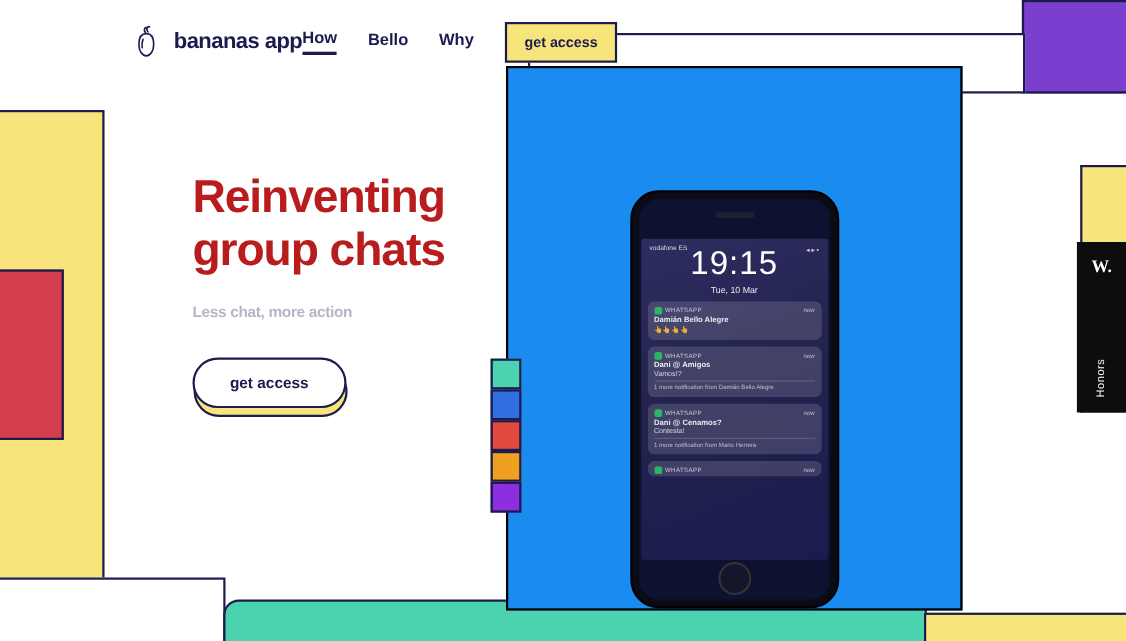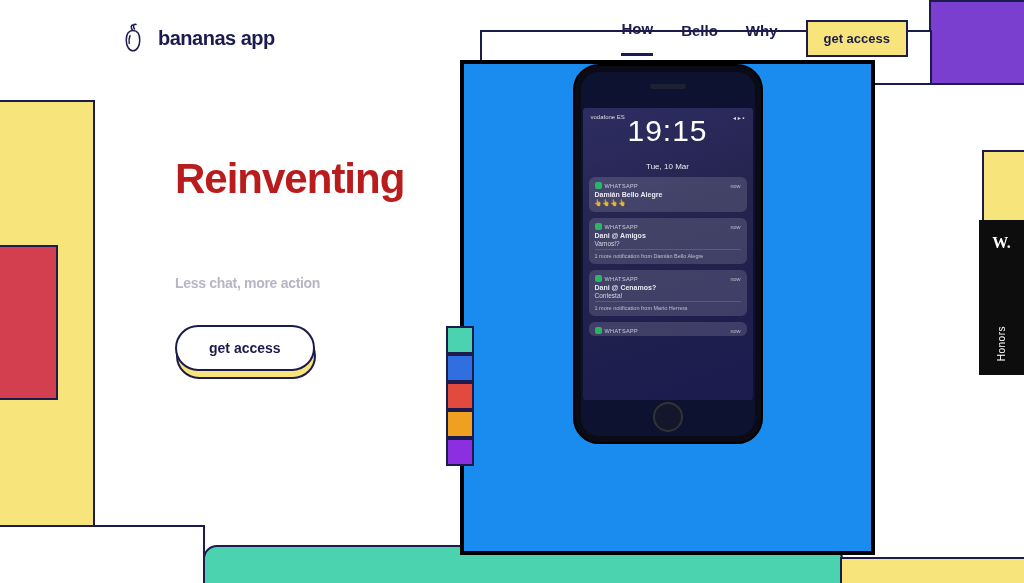--- a/index.html
+++ b/index.html
@@ -11,46 +11,46 @@
     .deco-yellow-left { left: -30px; top: 100px; width: 125px; height: 430px; background: #f7e47a; }
     .deco-red-left { left: -30px; top: 245px; width: 88px; height: 155px; background: #d33f4e; }
     .deco-white-bl { left: -30px; top: 525px; width: 235px; height: 90px; background: #fff; }
     .deco-teal-bottom { left: 203px; top: 545px; width: 640px; height: 50px; background: #4bd3b0; border-radius: 14px 14px 0 0; }
     .deco-yellow-br { left: 840px; top: 557px; width: 190px; height: 50px; background: #f7e47a; }
     .deco-yellow-right { right: 0; top: 150px; width: 42px; height: 225px; background: #f7e47a; border-right: none; }
     .deco-purple-tr { right: 0; top: 0; width: 95px; height: 85px; background: #7a3fcf; border-right: none; }
     .deco-white-tr { left: 480px; top: 30px; width: 452px; height: 55px; background: #fff; z-index: 1; }
 
     
-    .header { position: absolute; top: 18px; left: 118px; right: 116px; height: 40px; display: flex; align-items: center; justify-content: space-between; z-index: 10; }
+    .header { position: absolute; top: 18px; left: 118px; right: 116px; height: 40px; display: flex; align-items: center; z-index: 10; }
     .brand { display: flex; align-items: center; gap: 10px; }
     .brand-logo { width: 30px; height: 30px; }
     .brand-name { font-family: 'Trebuchet MS', Arial, sans-serif; font-weight: 700; font-size: 20px; color: #1b1b4e; letter-spacing: -0.5px; }
     .nav { display: flex; align-items: center; gap: 28px; }
-    .nav-link { font-family: Arial, sans-serif; font-weight: 800; font-size: 15px; color: #1b1b4e; text-decoration: none; padding-bottom: 16px; }
+    .nav-link { font-family: Arial, sans-serif; font-weight: 800; font-size: 15px; color: #1b1b4e; text-decoration: none; padding-bottom: 4px; }
     .nav-link.active { color: #1b1b4e; border-bottom: 3px solid #1b1b4e; }
     .nav-cta { background: #f7e47a; border: 2px solid #1b1b4e; padding: 9px 16px; font-family: Arial, sans-serif; font-weight: 800; font-size: 13px; color: #1b1b4e; cursor: pointer; }
 
     
     .hero-title { position: absolute; left: 175px; top: 155px; font-family: 'Arial Black', Arial, sans-serif; font-weight: 900; color: #b91c1c; font-size: 42px; line-height: 1.15; letter-spacing: -1px; z-index: 3; }
     .hero-sub { position: absolute; left: 175px; top: 275px; font-family: 'Arial Black', Arial, sans-serif; font-weight: 900; color: #b6b6c6; font-size: 14px; letter-spacing: -0.3px; z-index: 3; }
     .hero-cta-wrap { position: absolute; left: 175px; top: 325px; z-index: 3; }
     .hero-cta { position: relative; display: inline-block; background: #fff; border: 2.5px solid #1b1b4e; color: #1b1b4e; font-family: Arial, sans-serif; font-weight: 800; font-size: 14px; padding: 13px 32px; border-radius: 26px; cursor: pointer; }
     .hero-cta-shadow { position: absolute; left: 1px; right: -1px; top: 8px; bottom: -8px; background: #f7e47a; border: 2.5px solid #1b1b4e; border-radius: 26px; z-index: -1; }
 
     
-    .card { position: absolute; left: 460px; top: 60px; width: 415px; height: 495px; background: #1a8cf0; border: 4px solid #000000; z-index: 2; display:flex; align-items:flex-start; justify-content:center; }
+    .card { position: absolute; left: 460px; top: 60px; width: 415px; height: 495px; background: #1a8cf0; border: 2px solid #000000; z-index: 2; display:flex; align-items:flex-end; justify-content:center; }
     .phone { position: relative; width: 190px; height: 380px; background: #0d1230; border: 2px solid #000; border-radius: 26px; box-shadow: inset 0 0 0 6px #0b0b15; }
     .phone-screen { position: absolute; left: 8px; right: 8px; top: 42px; bottom: 42px; border-radius: 3px; background: linear-gradient(160deg, #2e2d62 0%, #24244f 40%, #1b1b4e 100%); overflow: hidden; }
     .phone-home { position:absolute; left:50%; bottom:10px; width:30px; height:30px; margin-left:-15px; border-radius:50%; border:2px solid #333; background:#14162b; }
     .phone-speaker { position:absolute; left:50%; top:18px; width:36px; height:5px; margin-left:-18px; border-radius:3px; background:#1e2034; }
     .phone-top { position:absolute; left:0; right:0; top:0; padding: 6px 8px 2px; display:flex; justify-content:space-between; font-size:6px; color:#ddd; font-family: Arial, sans-serif; }
     .phone-lock { text-align:center; color:#fff; padding-top:6px; }
     .phone-time { font-family: Arial, sans-serif; font-weight:300; font-size:30px; letter-spacing:1px; }
-    .phone-date { font-family: Arial, sans-serif; font-size:8px; opacity:.9; margin-top:14px; }
+    .phone-date { font-family: Arial, sans-serif; font-size:8px; opacity:.9; margin-top:2px; }
     .notif { margin: 6px 6px 0; background: rgba(255,255,255,0.14); border-radius:6px; padding:5px 6px; font-family: Arial, sans-serif; color:#e9e9f1; }
     .notif-row { display:flex; justify-content:space-between; align-items:center; }
     .notif-app { font-size:5.5px; letter-spacing:.4px; opacity:.8; text-transform:uppercase; display:flex; align-items:center; gap:3px;}
     .notif-app .dot{ width:7px; height:7px; border-radius:2px; background:#25d366; display:inline-block;}
     .notif-when { font-size:5.5px; opacity:.7; }
     .notif-title { font-size:7px; font-weight:700; margin-top:2px; }
     .notif-body { font-size:6.5px; opacity:.85; margin-top:1px; }
     .notif-more { font-size:5.5px; opacity:.7; margin-top:2px; border-top:1px solid rgba(255,255,255,.2); padding-top:3px; }
     .notif.cut { height: 14px; overflow:hidden; }
 
@@ -88,20 +88,21 @@
     <div class="nav">
       <a class="nav-link active">How</a>
       <a class="nav-link">Bello</a>
       <a class="nav-link">Why</a>
       <button class="nav-cta">get access</button>
     </div>
   </div>
 
   <h1 class="hero-title">
     <span>Reinventing</span><br>
+    <span>group chats</span>
   </h1>
   <div class="hero-sub">Less chat, more action</div>
   <div class="hero-cta-wrap">
     <div class="hero-cta-shadow"></div>
     <button class="hero-cta">get access</button>
   </div>
 
   <div class="card">
     <div class="phone">
       <div class="phone-speaker"></div>

